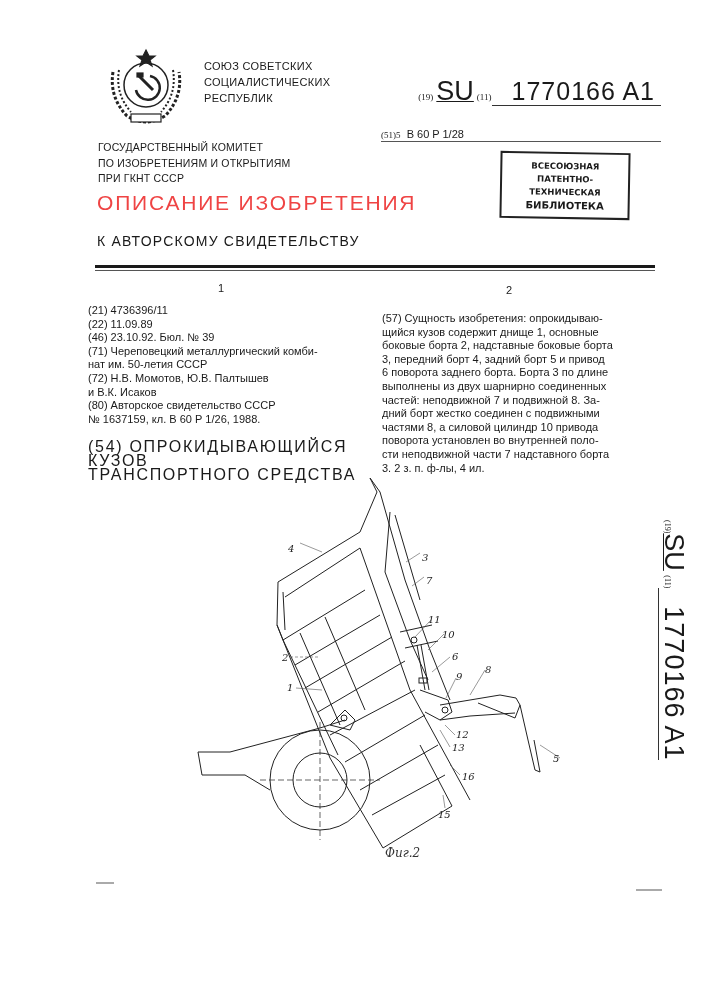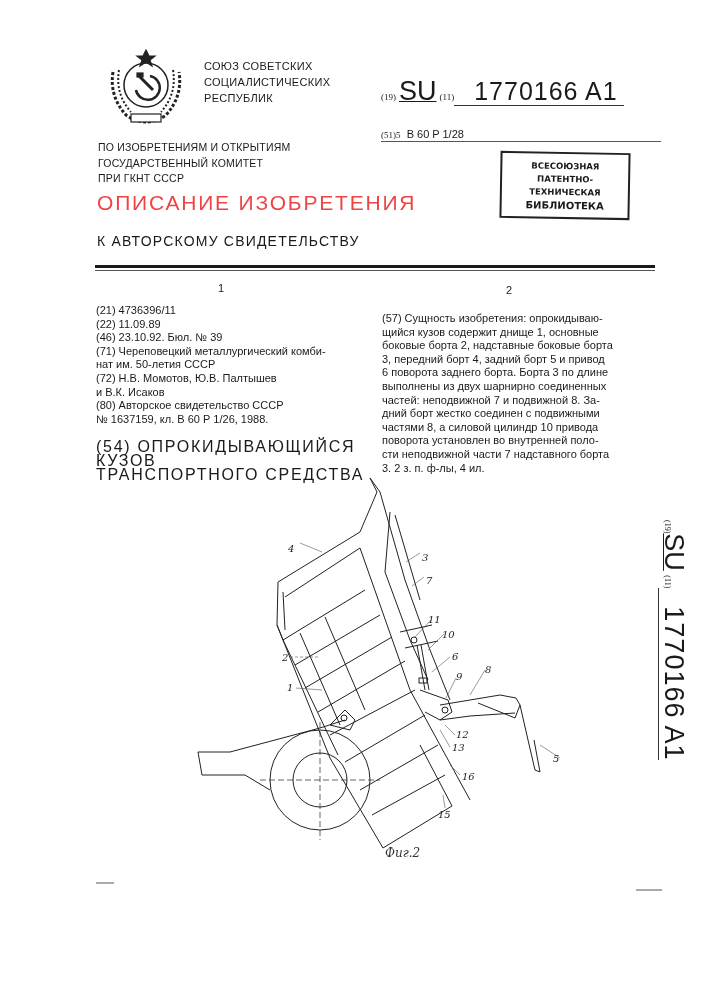--- a/index.html
+++ b/index.html
@@ -1,35 +1,35 @@
 <!DOCTYPE html>
 <html><head>
 <meta charset="utf-8">
 <style>
   html, body { margin: 0; padding: 0; background: #ffffff; }
   body { width: 707px; height: 1000px; position: relative; overflow: hidden; color: #1a1a1a; font-family: "Liberation Sans", sans-serif; }
   .abs { position: absolute; }
   .emblem { left: 103px; top: 42px; width: 86px; height: 86px; }
   .union { left: 204px; top: 58px; font-size: 11px; line-height: 16px; letter-spacing: 0.3px; }
   .committee { left: 98px; top: 140px; font-size: 10.5px; line-height: 15.5px; letter-spacing: 0.2px; }
-  .pubno { left: 381px; top: 76px; width: 280px; height: 30px; }
+  .pubno { left: 381px; top: 76px; width: 280px; height: 30px; text-align: right; }
   .pubno .code { font-family: "Liberation Serif", serif; font-size: 9px; }
   .pubno .su { font-size: 27px; text-decoration: underline; text-decoration-thickness: 1px; padding: 0 3px; }
   .pubno .num { font-size: 25px; letter-spacing: 1px; border-bottom: 1px solid #333; padding: 0 6px 0 20px; }
   .ipc { left: 381px; top: 128px; width: 280px; font-size: 11px; border-bottom: 1px solid #555; padding-bottom: 1px; }
   .ipc .code { font-family: "Liberation Serif", serif; font-size: 9px; }
   .stamp { left: 500px; top: 152px; width: 126px; height: 63px; border: 2px solid #222; transform: rotate(1deg); text-align: center; font-weight: bold; font-family: "DejaVu Sans", sans-serif; }
   .stamp div { font-size: 8.5px; line-height: 13px; }
   .stamp .s3 { font-size: 10px; font-weight: bold; }
   .title { left: 97px; top: 191px; font-size: 21px; letter-spacing: 1.8px; color: #ef4444; }
   .subtitle { left: 97px; top: 233px; font-size: 14px; letter-spacing: 1.2px; }
   .rule1 { left: 95px; top: 265px; width: 560px; height: 3px; background: #1a1a1a; }
   .rule2 { left: 95px; top: 270px; width: 560px; height: 1px; background: #555; }
   .colno { font-size: 11px; }
-  .col1 { left: 96px; top: 304px; width: 280px; font-size: 11px; line-height: 13.6px; }
+  .col1 { left: 88px; top: 304px; width: 280px; font-size: 11px; line-height: 13.6px; }
   .col1 .gap { height: 14px; }
   .col1 .tt { font-size: 16px; letter-spacing: 1.7px; line-height: 14px; }
   .col2 { left: 382px; top: 304px; width: 272px; font-size: 11px; line-height: 13.6px; text-align: justify; margin-top: 8px; }
   .side { left: 655px; top: 520px; width: 40px; height: 260px; }
   .side-inner { position: absolute; left: 34px; top: 0; transform-origin: 0 0; transform: rotate(90deg); white-space: nowrap; width: 260px; }
   .side-inner .code { font-family: "Liberation Serif", serif; font-size: 8px; }
   .side-inner .su { font-size: 27px; text-decoration: underline; text-decoration-thickness: 1px; }
   .side-inner .num { font-size: 27px; letter-spacing: 1px; border-bottom: 1px solid #333; padding-left: 18px; }
   .drawing { left: 180px; top: 475px; width: 400px; height: 400px; }
   .lbl { font-family: "DejaVu Serif", serif; font-style: italic; font-size: 10px; fill: #222; }
@@ -64,22 +64,22 @@
 
 <div class="abs pubno">
   <span class="code">(19)</span><span class="su">SU</span><span class="code">(11)</span><span class="num">1770166 A1</span>
 </div>
 
 <div class="abs ipc">
   <span class="code">(51)5</span>&nbsp;&nbsp;<span>B 60 P 1/28</span>
 </div>
 
 <div class="abs committee">
+  <div>ГОСУДАРСТВЕННЫЙ КОМИТЕТ</div>
   <div>ПО ИЗОБРЕТЕНИЯМ И ОТКРЫТИЯМ</div>
-  <div>ГОСУДАРСТВЕННЫЙ КОМИТЕТ</div>
   <div>ПРИ ГКНТ СССР</div>
 </div>
 
 <div class="abs stamp">
   <div style="margin-top:6px">ВСЕСОЮЗНАЯ</div>
   <div>ПАТЕНТНО-ТЕХНИЧЕСКАЯ</div>
   <div class="s3">БИБЛИОТЕКА</div>
 </div>
 
 <div class="abs title">ОПИСАНИЕ ИЗОБРЕТЕНИЯ</div>

